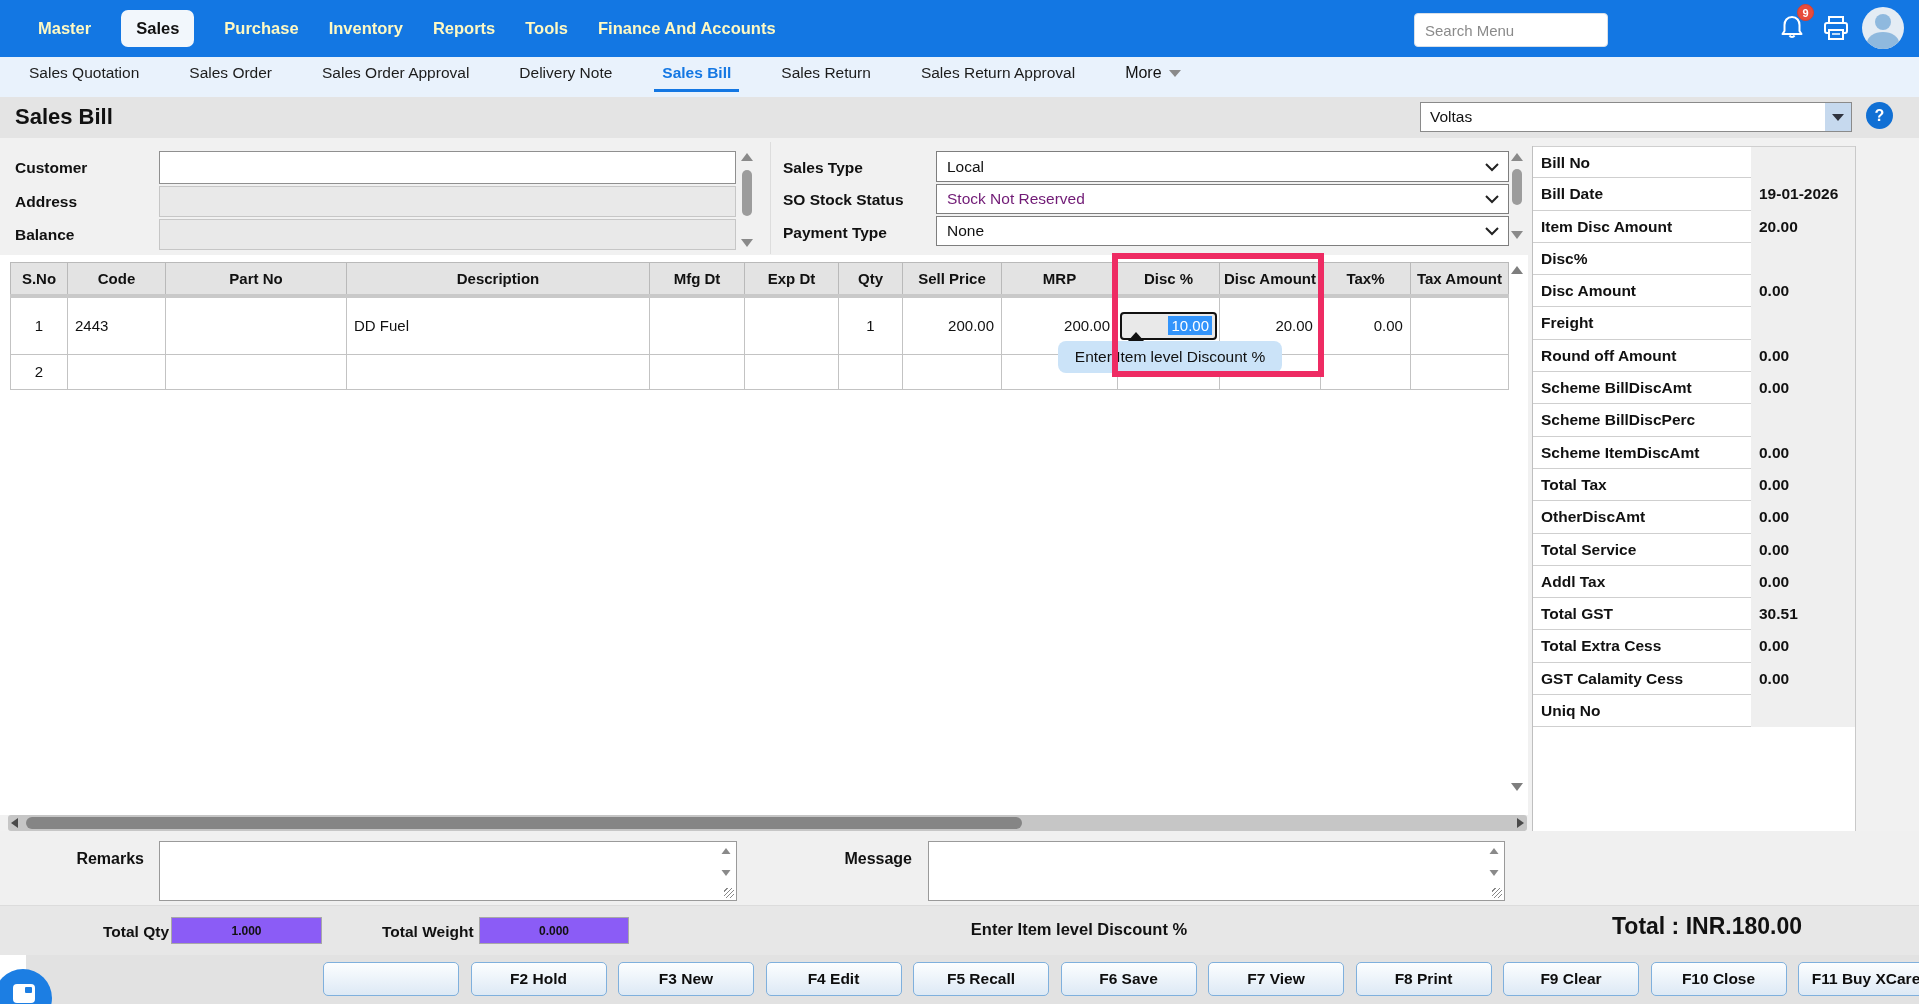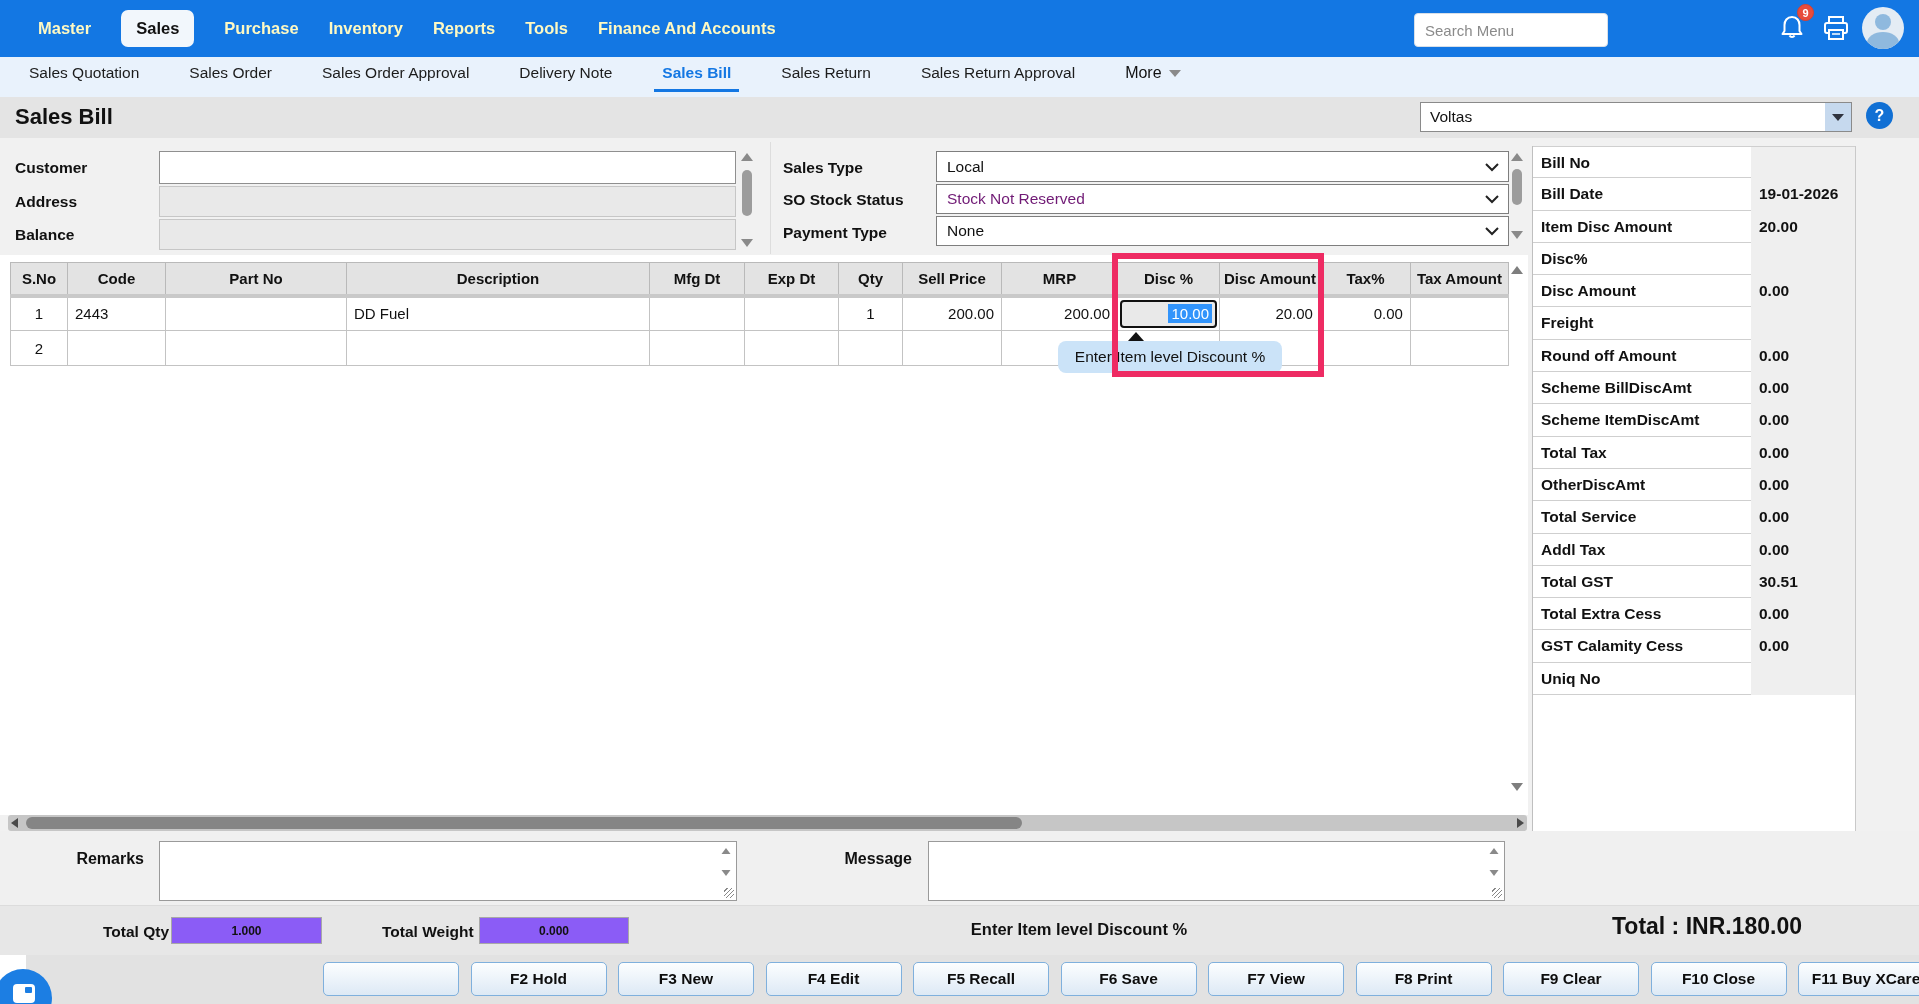--- a/index.html
+++ b/index.html
@@ -56,21 +56,21 @@
   .vscroll { position:absolute; width:17px; }
   .tri-up { width:0; height:0; border-left:6px solid transparent; border-right:6px solid transparent; border-bottom:8px solid #8a8a8a; position:absolute; left:2px; }
   .tri-down { width:0; height:0; border-left:6px solid transparent; border-right:6px solid transparent; border-top:8px solid #8a8a8a; position:absolute; left:2px; }
   .vthumb { position:absolute; left:3px; width:10px; background:#9c9c9c; border-radius:5px; }
 
   
   table.grid { position:absolute; left:10px; top:262px; border-collapse:collapse; table-layout:fixed; background:#fff; }
   .grid th { border:1px solid #b9b9b9; border-bottom:4px solid #c9c9c9; background:#e3e3e3; height:33px; font-size:15px; font-weight:700; padding:0 4px; white-space:nowrap; overflow:hidden; }
   .grid td { border:1px solid #c3c3c3; height:35px; font-size:15px; padding:0 7px; white-space:nowrap; overflow:hidden; background:#fff; }
   .grid td.center { text-align:center; } .grid td.right { text-align:right; } .grid td.left { text-align:left; }
-  .cell-input { margin:2px 2px; height:28px; border:2px solid #111; border-radius:4px; background:#e9e9e9; display:flex; align-items:center; justify-content:flex-end; padding-right:3px; }
+  .cell-input { margin:14px 2px; height:28px; border:2px solid #111; border-radius:4px; background:#e9e9e9; display:flex; align-items:center; justify-content:flex-end; padding-right:3px; }
   .sel-text { background:#3294fb; color:#fff; font-size:15px; padding:1px 3px; }
   .grid-arrow { position:absolute; left:1511px; }
 
   
   .pink-box { position:absolute; left:1112px; top:253px; width:212px; height:124px; border:6px solid #ee2b63; z-index:50; pointer-events:none; }
   .tooltip { position:absolute; left:1058px; top:341px; width:224px; height:32px; background:#cbe3f8; border-radius:8px; display:flex; align-items:center; justify-content:center; font-size:15.5px; color:#111; z-index:40; }
   .tooltip-ptr { position:absolute; left:1128px; top:332px; width:0; height:0; border-left:8px solid transparent; border-right:8px solid transparent; border-bottom:9px solid #111; z-index:41; }
 
   
   .summary { position:absolute; left:1532px; top:146px; width:324px; height:760px; background:#fff; border-left:1px solid #bfbfbf; border-right:1px solid #c9c9c9; }
@@ -323,20 +323,24 @@
         </div>
         <div class="sum-row">
           <span class="sum-label">Round off Amount</span>
           <div class="sum-value">0.00</div>
         </div>
         <div class="sum-row">
           <span class="sum-label">Scheme BillDiscAmt</span>
           <div class="sum-value">0.00</div>
         </div>
         <div class="sum-row">
+          <span class="sum-label">Scheme BillDiscPerc</span>
+          <div class="sum-value"></div>
+        </div>
+        <div class="sum-row">
           <span class="sum-label">Scheme ItemDiscAmt</span>
           <div class="sum-value">0.00</div>
         </div>
         <div class="sum-row">
           <span class="sum-label">Total Tax</span>
           <div class="sum-value">0.00</div>
         </div>
         <div class="sum-row">
           <span class="sum-label">OtherDiscAmt</span>
           <div class="sum-value">0.00</div>

